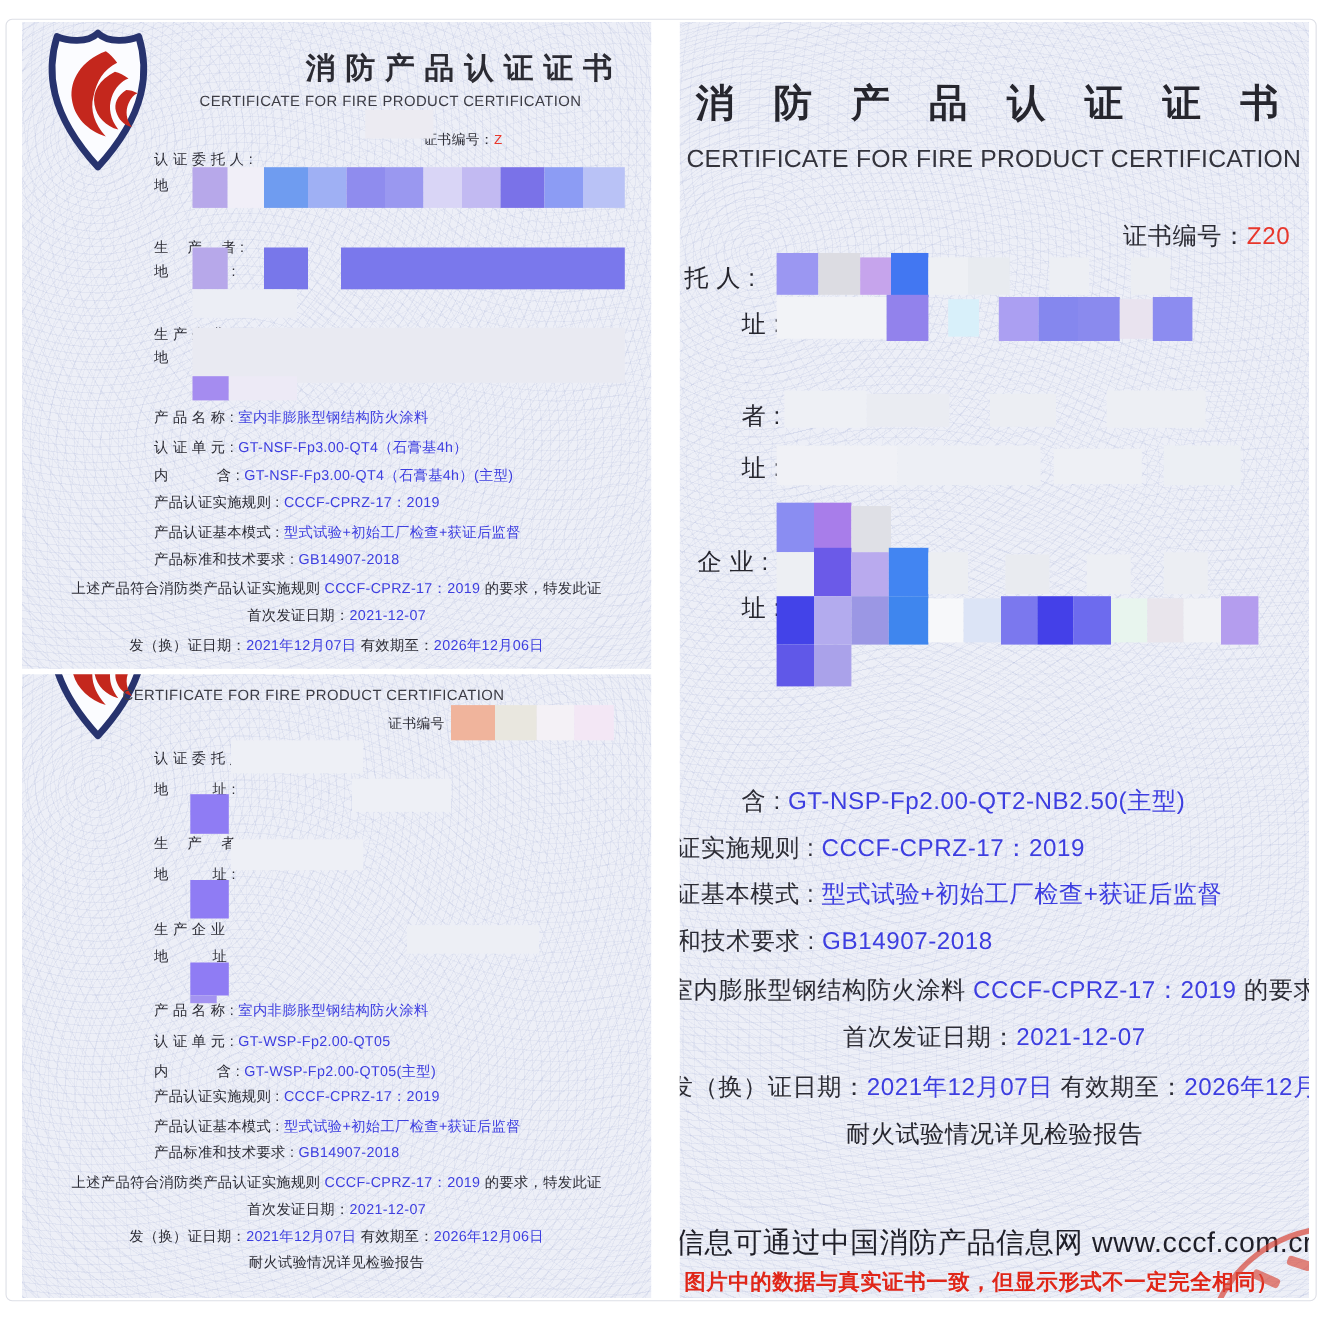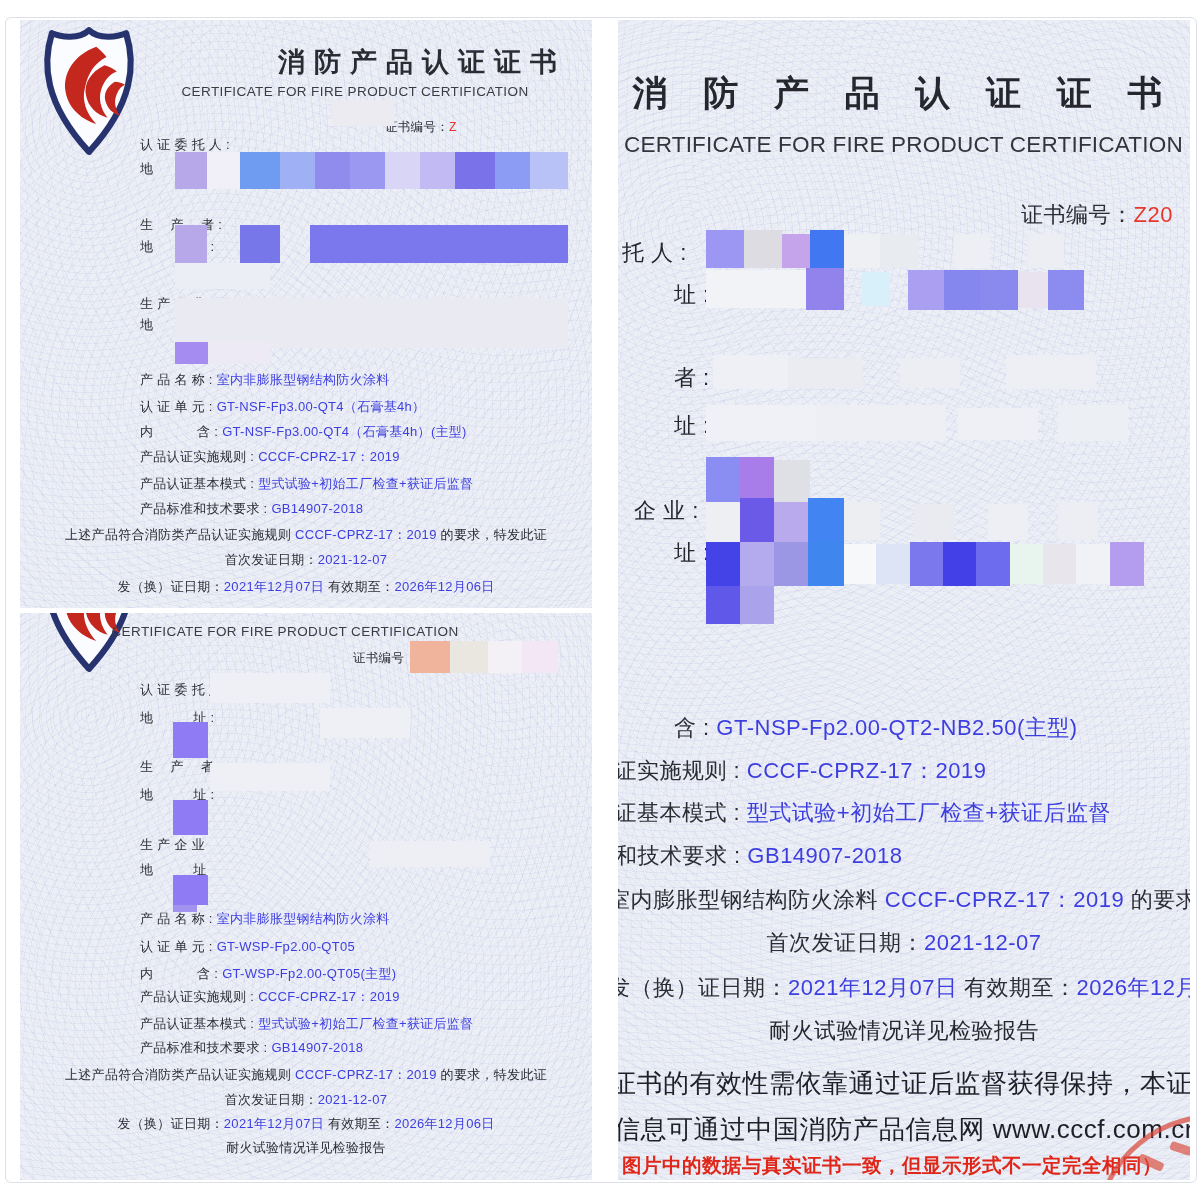--- a/index.html
+++ b/index.html
@@ -217,21 +217,20 @@
   <div class="line" style="left:-10px;top:865px;">
     <span class="lbl">室内膨胀型钢结构防火涂料 </span><span class="val">CCCF-CPRZ-17：2019</span><span class="lbl"> 的要求</span>
   </div>
   <div class="line center" style="top:908px;">
     <span class="lbl">首次发证日期：</span><span class="val">2021-12-07</span>
   </div>
   <div class="line" style="left:-10px;top:953px;">
     <span class="lbl">发（换）证日期：</span><span class="val">2021年12月07日</span><span class="lbl"> 有效期至：</span><span class="val">2026年12月06日</span>
   </div>
   <div class="line center" style="top:996px;">耐火试验情况详见检验报告</div>
-  <div class="line big" style="left:-8px;top:1046px;">证书的有效性需依靠通过证后监督获得保持，本证</div>
   <div class="line big" style="left:-4px;top:1092px;">信息可通过中国消防产品信息网 www.cccf.com.cn</div>
   <div class="line rednote" style="left:4px;top:1132px;">图片中的数据与真实证书一致，但显示形式不一定完全相同）</div>
   <div class="seal"></div>
   <div class="seal-mark m1"></div>
   <div class="seal-mark m2"></div>
 <div class="rb" style="left: 88px; top: 210px; width: 38px; height: 38px; background: rgb(155, 151, 242);"></div>
     <div class="rb" style="left: 126px; top: 210px; width: 38px; height: 38px; background: rgb(220, 220, 226);"></div>
     <div class="rb" style="left: 164px; top: 214px; width: 28px; height: 34px; background: rgb(198, 164, 236);"></div>
     <div class="rb" style="left: 192px; top: 210px; width: 34px; height: 40px; background: rgb(66, 119, 242);"></div>
     <div class="rb" style="left: 226px; top: 214px; width: 36px; height: 34px; background: rgb(238, 240, 244);"></div>

